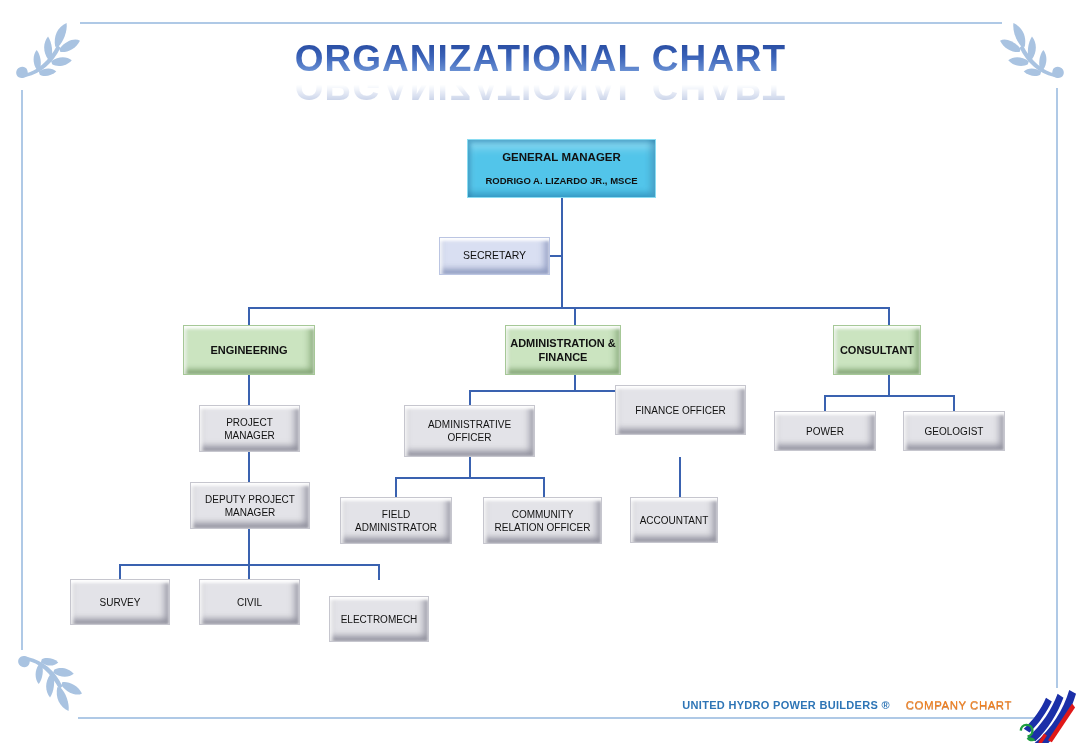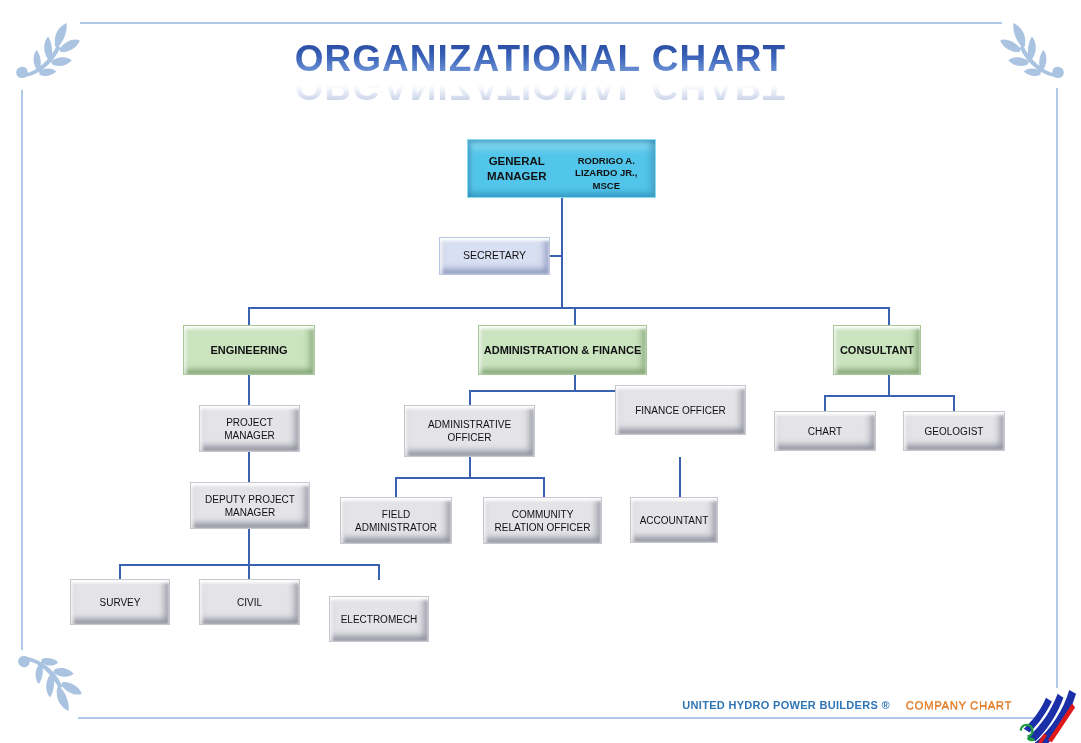--- a/index.html
+++ b/index.html
@@ -22,21 +22,21 @@
   }
   .title-reflect{
     display:block;margin-top:-9px;transform:scaleY(-1);opacity:.38;
     -webkit-mask-image:linear-gradient(to bottom,rgba(0,0,0,.85),transparent 55%);
             mask-image:linear-gradient(to bottom,rgba(0,0,0,.85),transparent 55%);
   }
   
   .connector{position:absolute;background:#3A62B0;}
   
   .node{
-    position:absolute;box-sizing:border-box;display:flex;flex-direction:row;
+    position:absolute;box-sizing:border-box;display:flex;flex-direction:column;
     align-items:center;justify-content:center;text-align:center;
     font-size:10px;line-height:1.3;color:#111;padding:4px;
   }
   .node .label{width:100%;}
   .node .sublabel{width:100%;font-size:9.5px;margin-top:10px;}
   .node.top{
     background:#52C5EA;border:1px solid #8ADCF2;font-weight:bold;
     box-shadow:inset 3px 3px 4px rgba(15,110,160,.45),
                inset -4px -4px 6px rgba(10,90,140,.40),
                inset 0 8px 10px rgba(255,255,255,.35);
@@ -149,21 +149,21 @@
       <div class="node top" style="left: 467px; top: 139px; width: 189px; height: 59px;">
         <div class="label">GENERAL MANAGER</div>
         <div class="sublabel">RODRIGO A. LIZARDO JR., MSCE</div>
       </div>
       <div class="node secretary" style="left: 439px; top: 237px; width: 111px; height: 38px;">
         <div class="label">SECRETARY</div>
       </div>
       <div class="node branch" style="left: 183px; top: 325px; width: 132px; height: 50px;">
         <div class="label">ENGINEERING</div>
       </div>
-      <div class="node branch" style="left: 478px; top: 325px; width: 169px; height: 50px;">
+      <div class="node branch" style="left: 505px; top: 325px; width: 116px; height: 50px;">
         <div class="label">ADMINISTRATION &amp; FINANCE</div>
       </div>
       <div class="node branch" style="left: 833px; top: 325px; width: 88px; height: 50px;">
         <div class="label">CONSULTANT</div>
       </div>
       <div class="node staff" style="left: 199px; top: 405px; width: 101px; height: 47px;">
         <div class="label">PROJECT MANAGER</div>
       </div>
       <div class="node staff" style="left: 190px; top: 482px; width: 120px; height: 47px;">
         <div class="label">DEPUTY PROJECT MANAGER</div>
@@ -186,21 +186,21 @@
       <div class="node staff" style="left: 340px; top: 497px; width: 112px; height: 47px;">
         <div class="label">FIELD ADMINISTRATOR</div>
       </div>
       <div class="node staff" style="left: 483px; top: 497px; width: 119px; height: 47px;">
         <div class="label">COMMUNITY RELATION OFFICER</div>
       </div>
       <div class="node staff" style="left: 630px; top: 497px; width: 88px; height: 46px;">
         <div class="label">ACCOUNTANT</div>
       </div>
       <div class="node staff" style="left: 774px; top: 411px; width: 102px; height: 40px;">
-        <div class="label">CHART</div>
+        <div class="label">POWER</div>
       </div>
       <div class="node staff" style="left: 903px; top: 411px; width: 102px; height: 40px;">
         <div class="label">GEOLOGIST</div>
       </div>
     </div>
 
   <div class="footer-texts">
     <span class="footer-company">UNITED HYDRO POWER BUILDERS ®</span>
     <span class="footer-chart">COMPANY CHART</span>
   </div>

